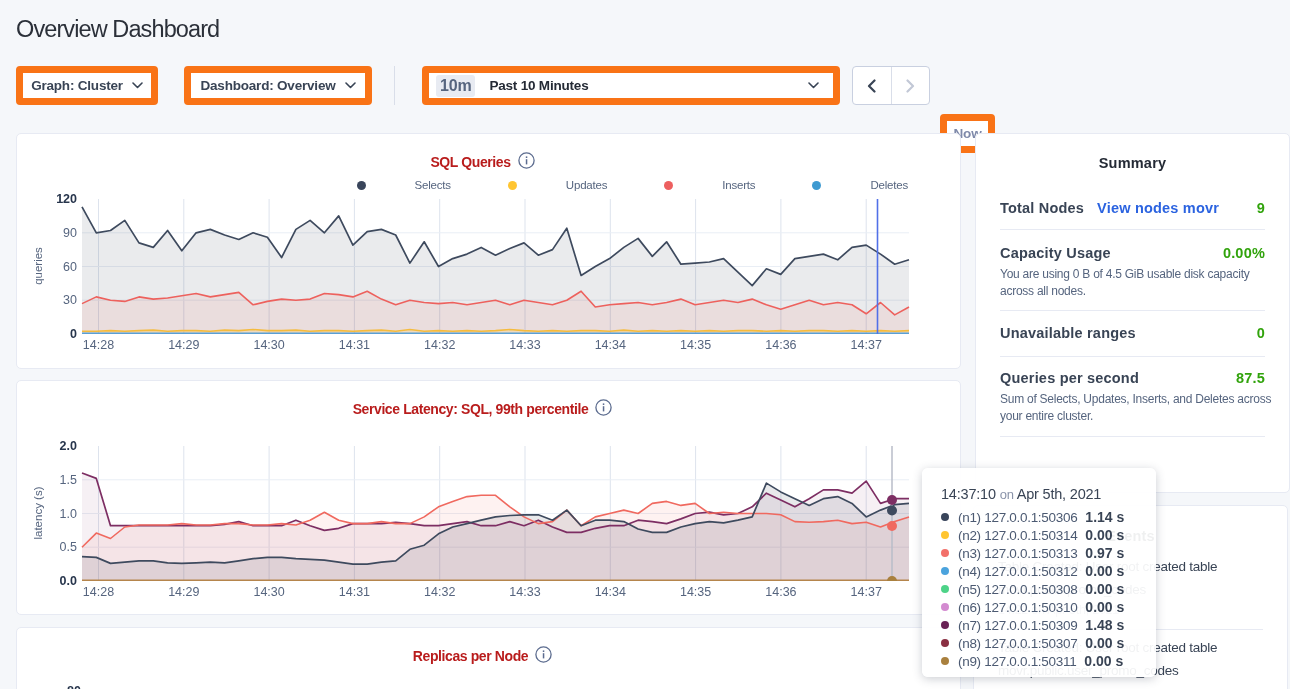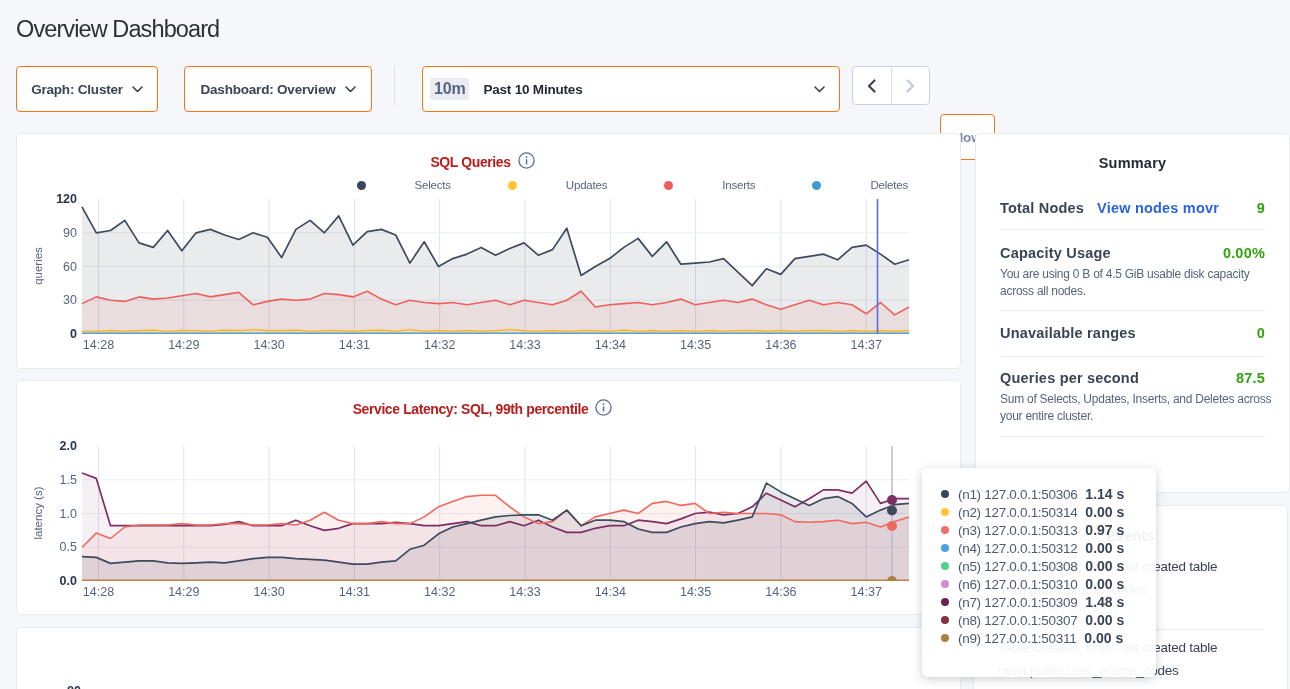--- a/index.html
+++ b/index.html
@@ -1,20 +1,20 @@
 <!DOCTYPE html>
 <html><head><meta charset="utf-8">
 <style>
 * { margin:0; padding:0; box-sizing:border-box; }
 html,body { width:1290px; height:689px; overflow:hidden; background:#f5f7fa;
   font-family:"Liberation Sans", sans-serif; }
 .abs { position:absolute; }
 .card { position:absolute; background:#fff; border:1px solid #e7eaf3; border-radius:5px; }
 h1 { position:absolute; left:16px; top:16px; font-size:23.5px; font-weight:normal; color:#2b3039; letter-spacing:-0.9px; }
-.btn { position:absolute; background:#fff; border:1px solid #f97316; border-radius:4px; height:46px;
+.btn { position:absolute; background:#fff; border:7px solid #f97316; border-radius:4px; height:39px;
   font-size:13.5px; letter-spacing:-0.2px; font-weight:bold; color:#394455; display:flex; align-items:center; justify-content:center; gap:9px; }
 .vdiv { position:absolute; width:1px; background:#d9dee9; }
 .badge10 { background:#e8ebf2; border-radius:3px; font-size:16px; font-weight:bold; color:#56657f; padding:2px 4px; }
 .charttitle { position:absolute; left:-6px; width:100%; text-align:center; font-size:14px; letter-spacing:-0.4px; font-weight:bold; color:#b91c1c; }
 .legend { position:absolute; top:45px; right:52px; display:flex; align-items:center; font-size:11.5px; letter-spacing:-0.2px; color:#56657f;gap:44px; }
 .ldot { width:9px; height:9px; border-radius:50%; display:inline-block; margin-right:5px; flex:none; }
 .llab { margin-right:13px; }
 .legend .llab:last-child { margin-right:0; }
 .axname { position:absolute; left:-9px; width:60px; text-align:center; transform:rotate(-90deg); transform-origin:center; font-size:11.5px; color:#56657f; }
 .srow { position:absolute; left:0; width:100%; display:flex; align-items:baseline; padding:0 24px; }
@@ -165,20 +165,25 @@
 <text x="422.7" y="215" text-anchor="middle" font-size="12.5" fill="#56657f">14:32</text>
 <text x="508.0" y="215" text-anchor="middle" font-size="12.5" fill="#56657f">14:33</text>
 <text x="593.3" y="215" text-anchor="middle" font-size="12.5" fill="#56657f">14:34</text>
 <text x="678.6" y="215" text-anchor="middle" font-size="12.5" fill="#56657f">14:35</text>
 <text x="763.9" y="215" text-anchor="middle" font-size="12.5" fill="#56657f">14:36</text>
 <text x="849.2" y="215" text-anchor="middle" font-size="12.5" fill="#56657f">14:37</text>
     </svg>
 </div>
 
 <div class="card" style="left:16px;top:627px;width:945px;height:120px;">
+  <div class="charttitle" style="top:18px;">Replicas per Node&nbsp;&nbsp;<svg width="17" height="17" viewBox="0 0 17 17" style="vertical-align:-2px">
+        <circle cx="8.5" cy="8.5" r="7.6" fill="none" stroke="#5c6c8f" stroke-width="1.3"></circle>
+        <rect x="7.8" y="7.2" width="1.5" height="5.2" fill="#5c6c8f"></rect>
+        <rect x="7.8" y="4.4" width="1.5" height="1.6" fill="#5c6c8f"></rect>
+      </svg></div>
   <div class="abs" style="left:50px;top:56px;font-size:12.5px;font-weight:bold;color:#27354c;">80</div>
 </div>
 
 <div class="card" style="left:975px;top:133px;width:315px;height:360px;">
   <div style="position:absolute;top:21px;width:100%;text-align:center;font-size:14.5px;font-weight:bold;color:#242a35;letter-spacing:0.2px;">Summary</div>
   <div class="srow" style="top:66px;">
       <span class="slabel">Total Nodes</span>
       <span class="slink">View nodes movr</span>
       <span class="sgreen">9</span>
     </div>
@@ -206,20 +211,21 @@
   <div style="position:absolute;top:22px;width:100%;text-align:center;font-size:14.5px;font-weight:bold;color:#242a35;letter-spacing:0.2px;">Events</div>
   <div class="etext" style="top:53px;">Table Created: User root created table</div>
   <div class="etext" style="top:76px;">movr.public.promo_codes</div>
   <div class="etext" style="top:97px;font-size:12.5px;color:#8a93a9;">14:22 on Apr 5th, 2021</div>
   <div class="sdiv" style="top:123px;"></div>
   <div class="etext" style="top:134px;">Table Created: User root created table</div>
   <div class="etext" style="top:157px;">movr.public.user_promo_codes</div>
 </div>
 
 <div class="tooltip">
+  <div style="font-size:14.5px;line-height:19px;letter-spacing:-0.2px;color:#394455;margin-bottom:4px;">14:37:10 <span style="color:#8a93a9;font-size:13px;">on</span> Apr 5th, 2021</div>
 <div class="trow">
       <span class="tdot" style="background:#39455b"></span>
       <span class="taddr">(n1) 127.0.0.1:50306</span>
       <span class="tval">1.14&nbsp;s</span>
     </div>
 <div class="trow">
       <span class="tdot" style="background:#ffc531"></span>
       <span class="taddr">(n2) 127.0.0.1:50314</span>
       <span class="tval">0.00&nbsp;s</span>
     </div>

